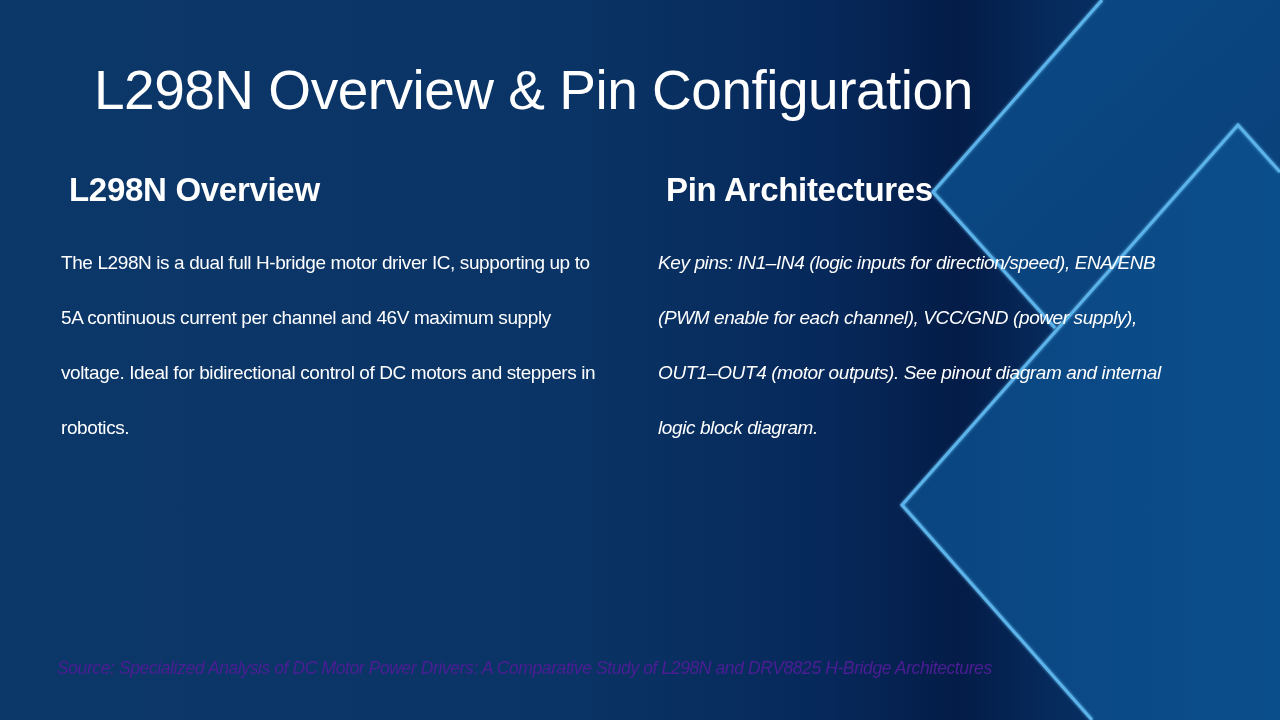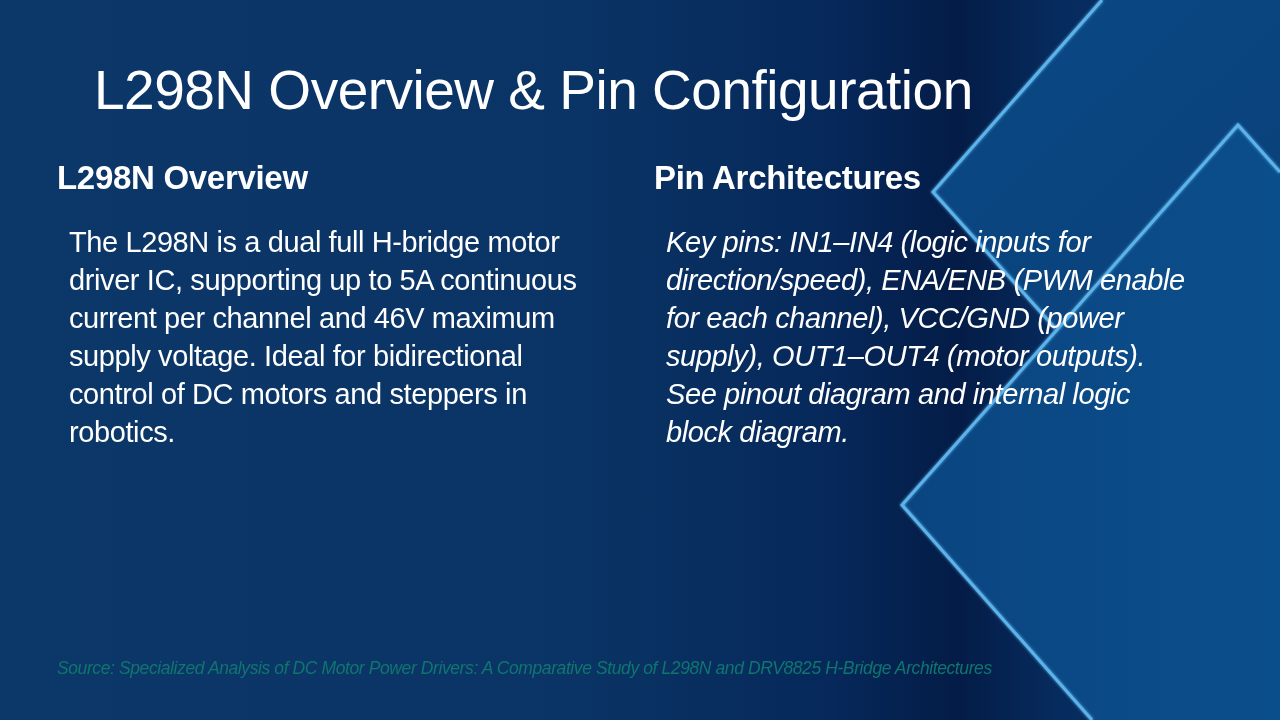--- a/index.html
+++ b/index.html
@@ -14,30 +14,30 @@
   .title {
     position:absolute; left:57px; top:55px;
     font-size:55px; font-weight:400; letter-spacing:-0.5px; line-height:70px;
     white-space:nowrap;
     margin-left:37px;
   }
   .col { position:absolute; top:155px; width:540px; }
   .col.left { left:57px; }
   .col.right { left:654px; }
   .col h2 {
-    margin:0; font-size:33px; font-weight:700; line-height:46px; letter-spacing:-0.3px;
+    margin:12px; font-size:33px; font-weight:700; line-height:46px; letter-spacing:-0.3px;
   }
   .col p {
-    margin:22px 0 0 12px; font-size:29px; font-weight:400; line-height:38px; letter-spacing:-0.4px;
+    margin:22px 0 0 4px; font-size:19px; font-weight:400; line-height:55px; letter-spacing:-0.4px;
   }
   .col.left p { width:540px; }
   .col.right p { width:530px;font-style:italic; }
   .source {
     position:absolute; left:57px; top:657px; width:1000px;
-    font-size:17.5px; font-style:italic; line-height:23px; letter-spacing:-0.4px; color:#0f766e;
+    font-size:17.5px; font-style:italic; line-height:23px; letter-spacing:-0.4px; color:#4c1d95;
   }
 </style>
 </head>
 <body>
 
 <svg class="bg-art" viewBox="0 0 1280 720" xmlns="http://www.w3.org/2000/svg">
   <defs>
     <linearGradient id="fillA" x1="0" y1="0" x2="1" y2="1">
       <stop offset="0" stop-color="#0a4a86"></stop>
       <stop offset="1" stop-color="#0a3f78"></stop>

